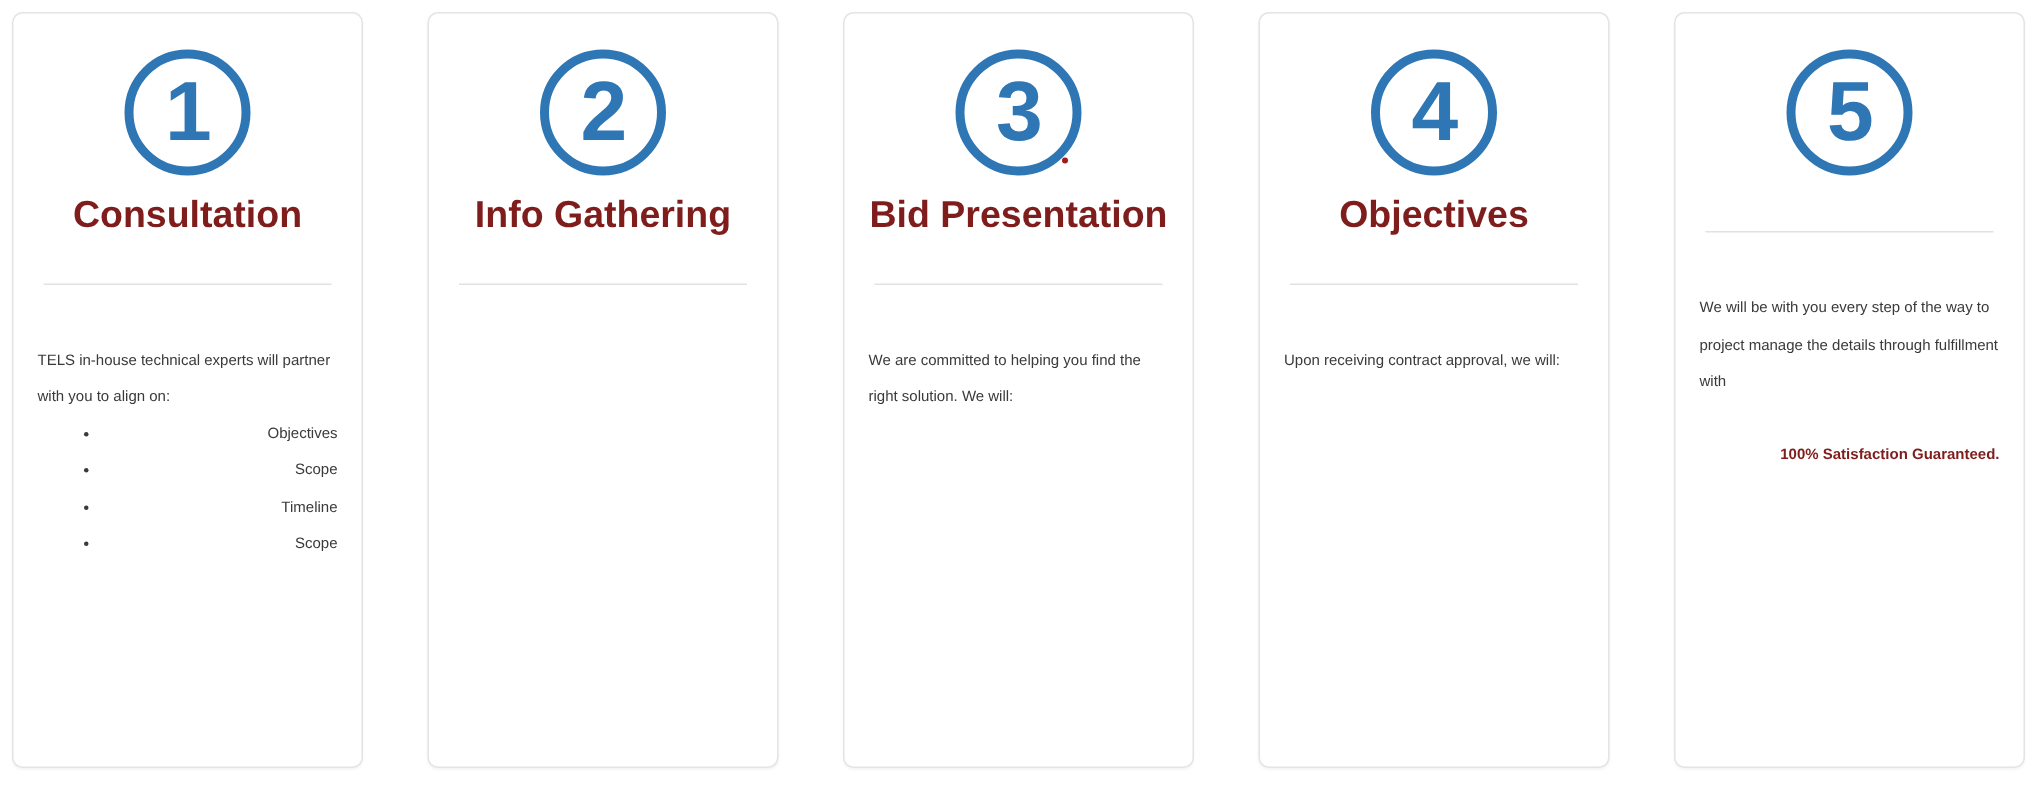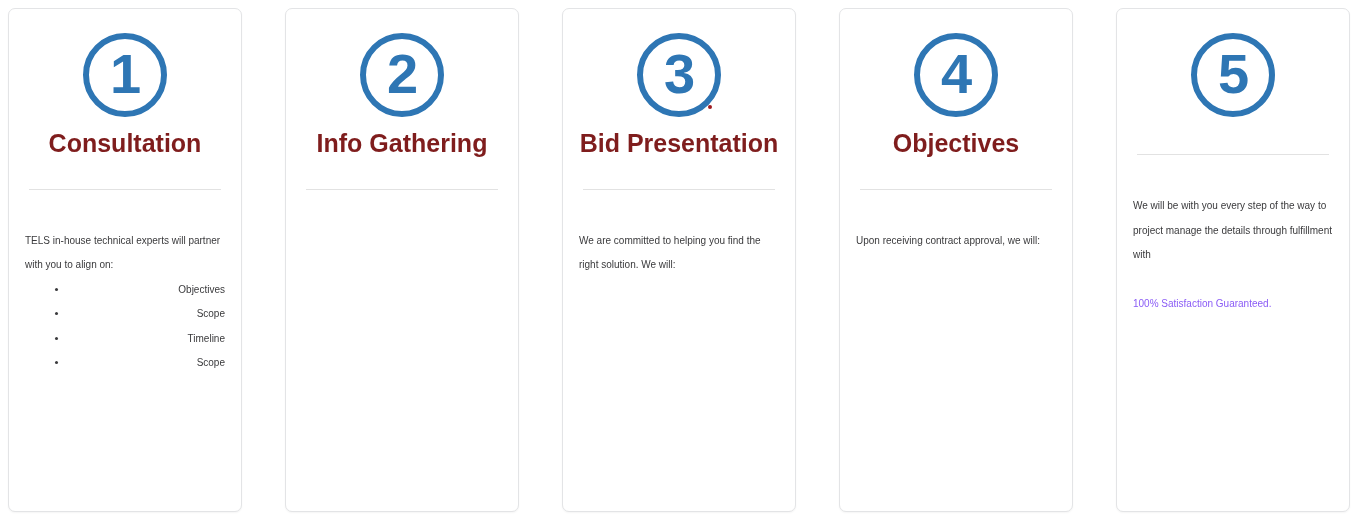--- a/index.html
+++ b/index.html
@@ -125,22 +125,23 @@
   }
   .step-list li {
     margin: 0;
     padding-left: 4px;
   }
   .step-list.indented li {
     padding-left: 9px;
   }
   .step-strong {
     margin: 24px 0 0 0;
-    font-weight: normal;
-    color: #8b5cf6;
+    font-weight: bold;
+    color: #7f1d1d;
+    text-align: right;
   }
 </style>
 </head>
 <body>
 
 <div class="steps-row">
 
   <div class="step-card">
     <div class="badge-wrap">
       <div class="badge">

